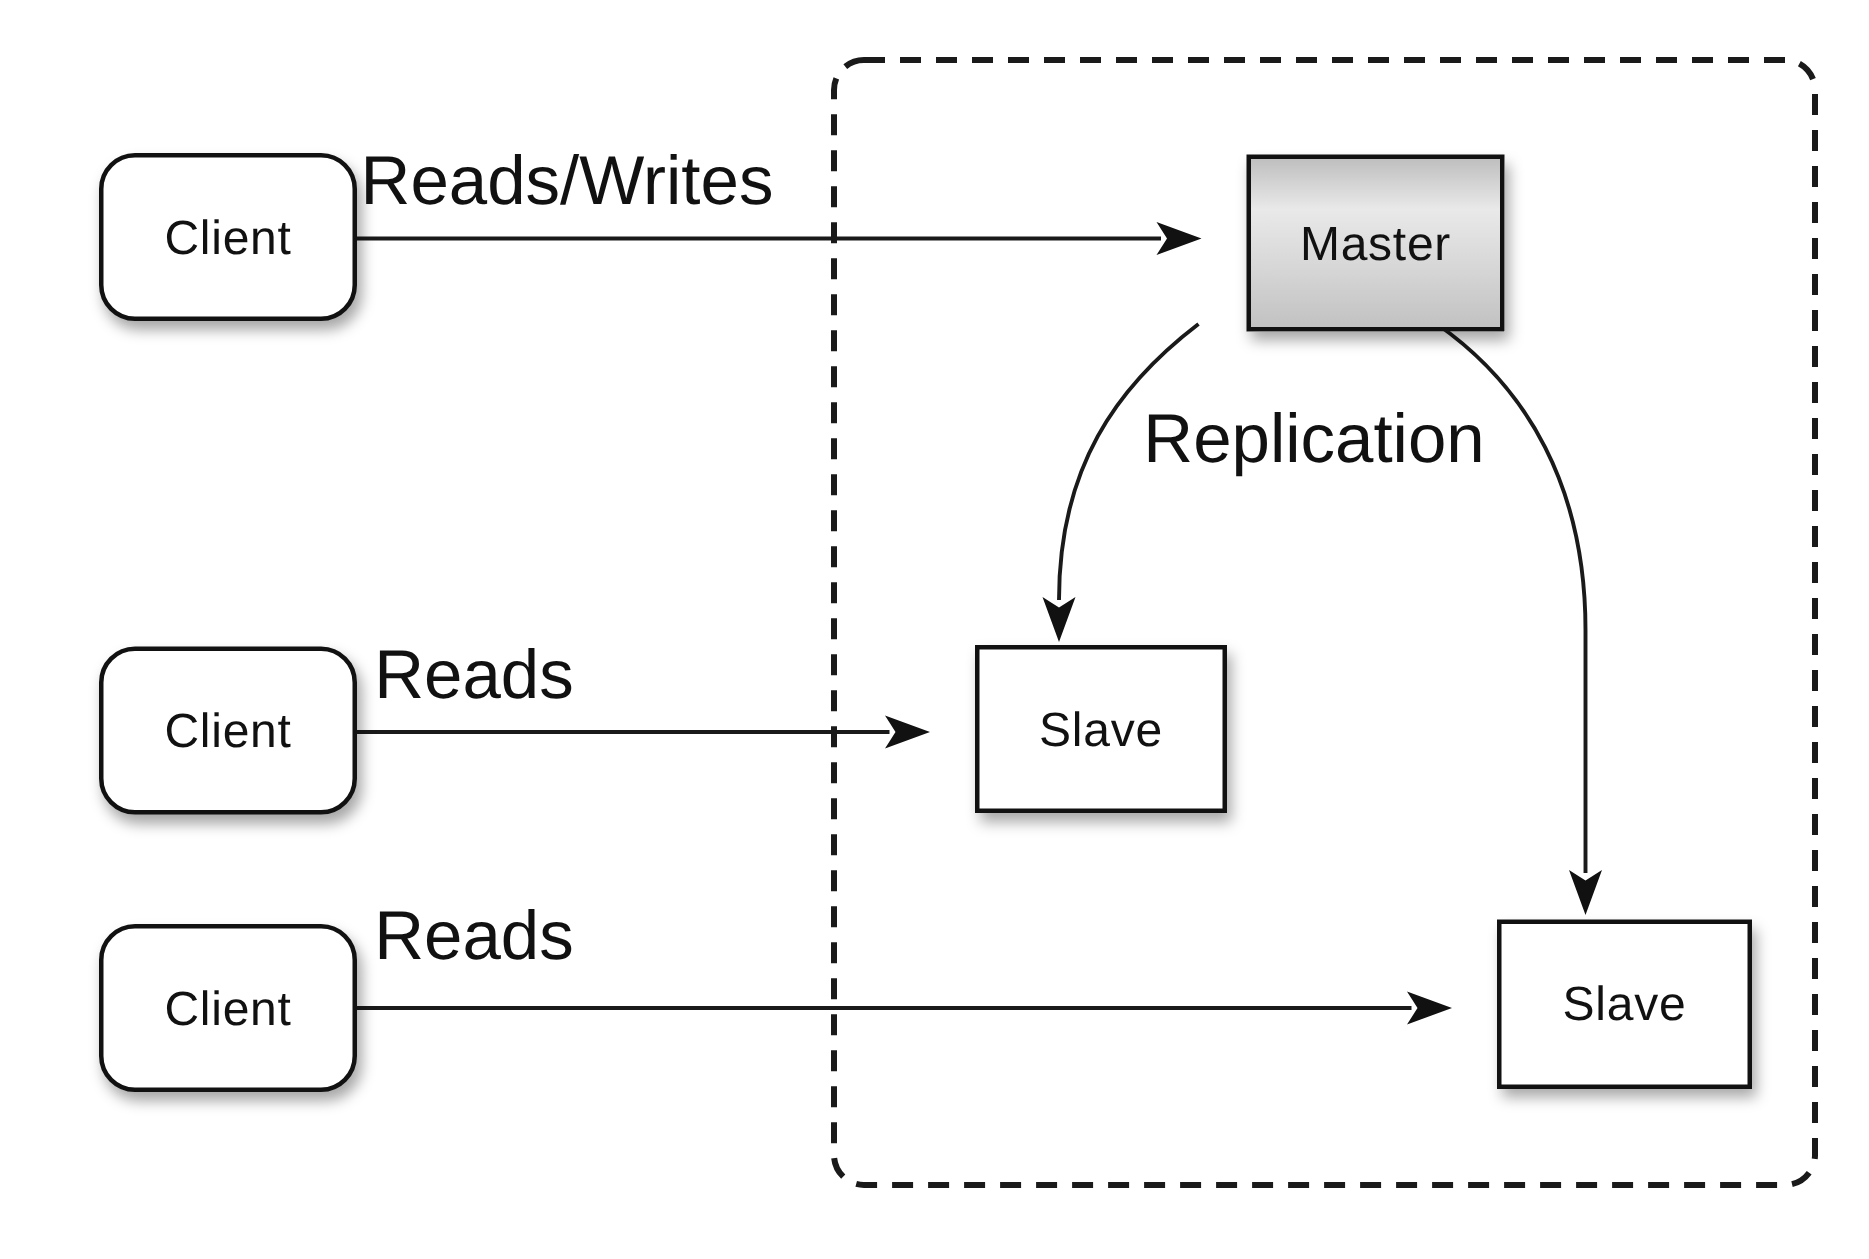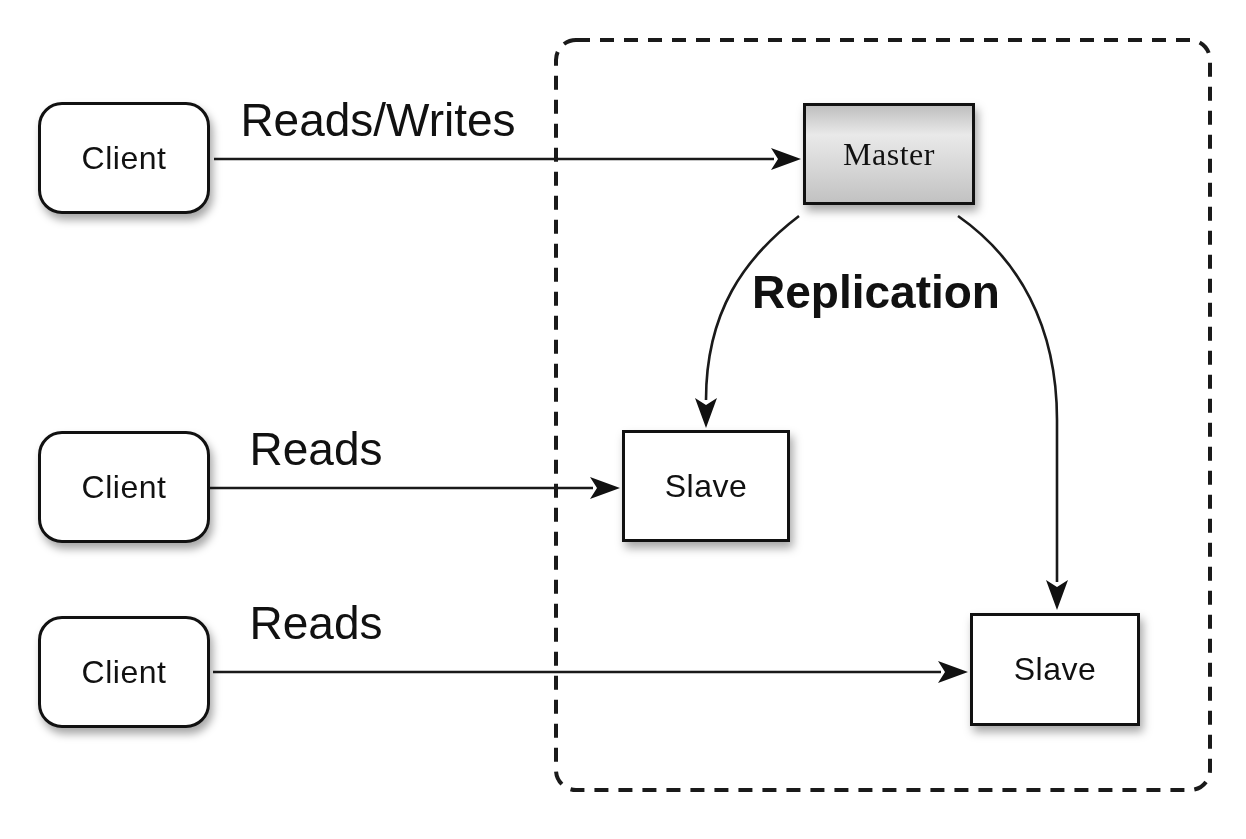--- a/index.html
+++ b/index.html
@@ -27,37 +27,37 @@
     display: flex;
     align-items: center;
     justify-content: center;
     box-sizing: border-box;
     border: 3px solid #111111;
     color: #111111;
     font-size: 32px;
     letter-spacing: 0.5px;
     box-shadow: 3px 6px 9px rgba(0,0,0,0.35);
     background: #ffffff;
+    margin-left: 28px;
   }
   .node.client {
     left: 38px;
     width: 172px;
     height: 112px;
     border-radius: 24px;
   }
   .node.client.c1 { top: 102px; }
   .node.client.c2 { top: 431px; }
   .node.client.c3 { top: 616px; }
   .node.master {
     left: 803px;
     top: 103px;
     width: 172px;
-    height: 102px;
+    height: 118px;
     background: linear-gradient(180deg, #bfbfbf 0%, #e9e9e9 30%, #d8d8d8 62%, #c2c2c2 100%);
-    font-family: Liberation Serif, serif;
   }
   .node.slave1 {
     left: 622px;
     top: 430px;
     width: 168px;
     height: 112px;
   }
   .node.slave2 {
     left: 970px;
     top: 613px;
@@ -67,21 +67,21 @@
   .edge-label {
     position: absolute;
     transform: translate(-50%, -50%);
     color: #111111;
     font-size: 46px;
     white-space: nowrap;
   }
   .edge-label.reads-writes { left: 378px; top: 120px; }
   .edge-label.reads-mid    { left: 316px; top: 449px; }
   .edge-label.reads-bot    { left: 316px; top: 623px; }
-  .edge-label.replication  { left: 876px; top: 292px; font-weight: bold; }
+  .edge-label.replication  { left: 876px; top: 292px; }
 </style>
 </head>
 <body>
 
 <div class="canvas">
 
   <svg class="wires" viewBox="0 0 1246 839">
 
     <rect x="556" y="40" width="654" height="750" rx="20" fill="none" stroke="#1a1a1a" stroke-width="4" stroke-dasharray="14 10"></rect>
 

